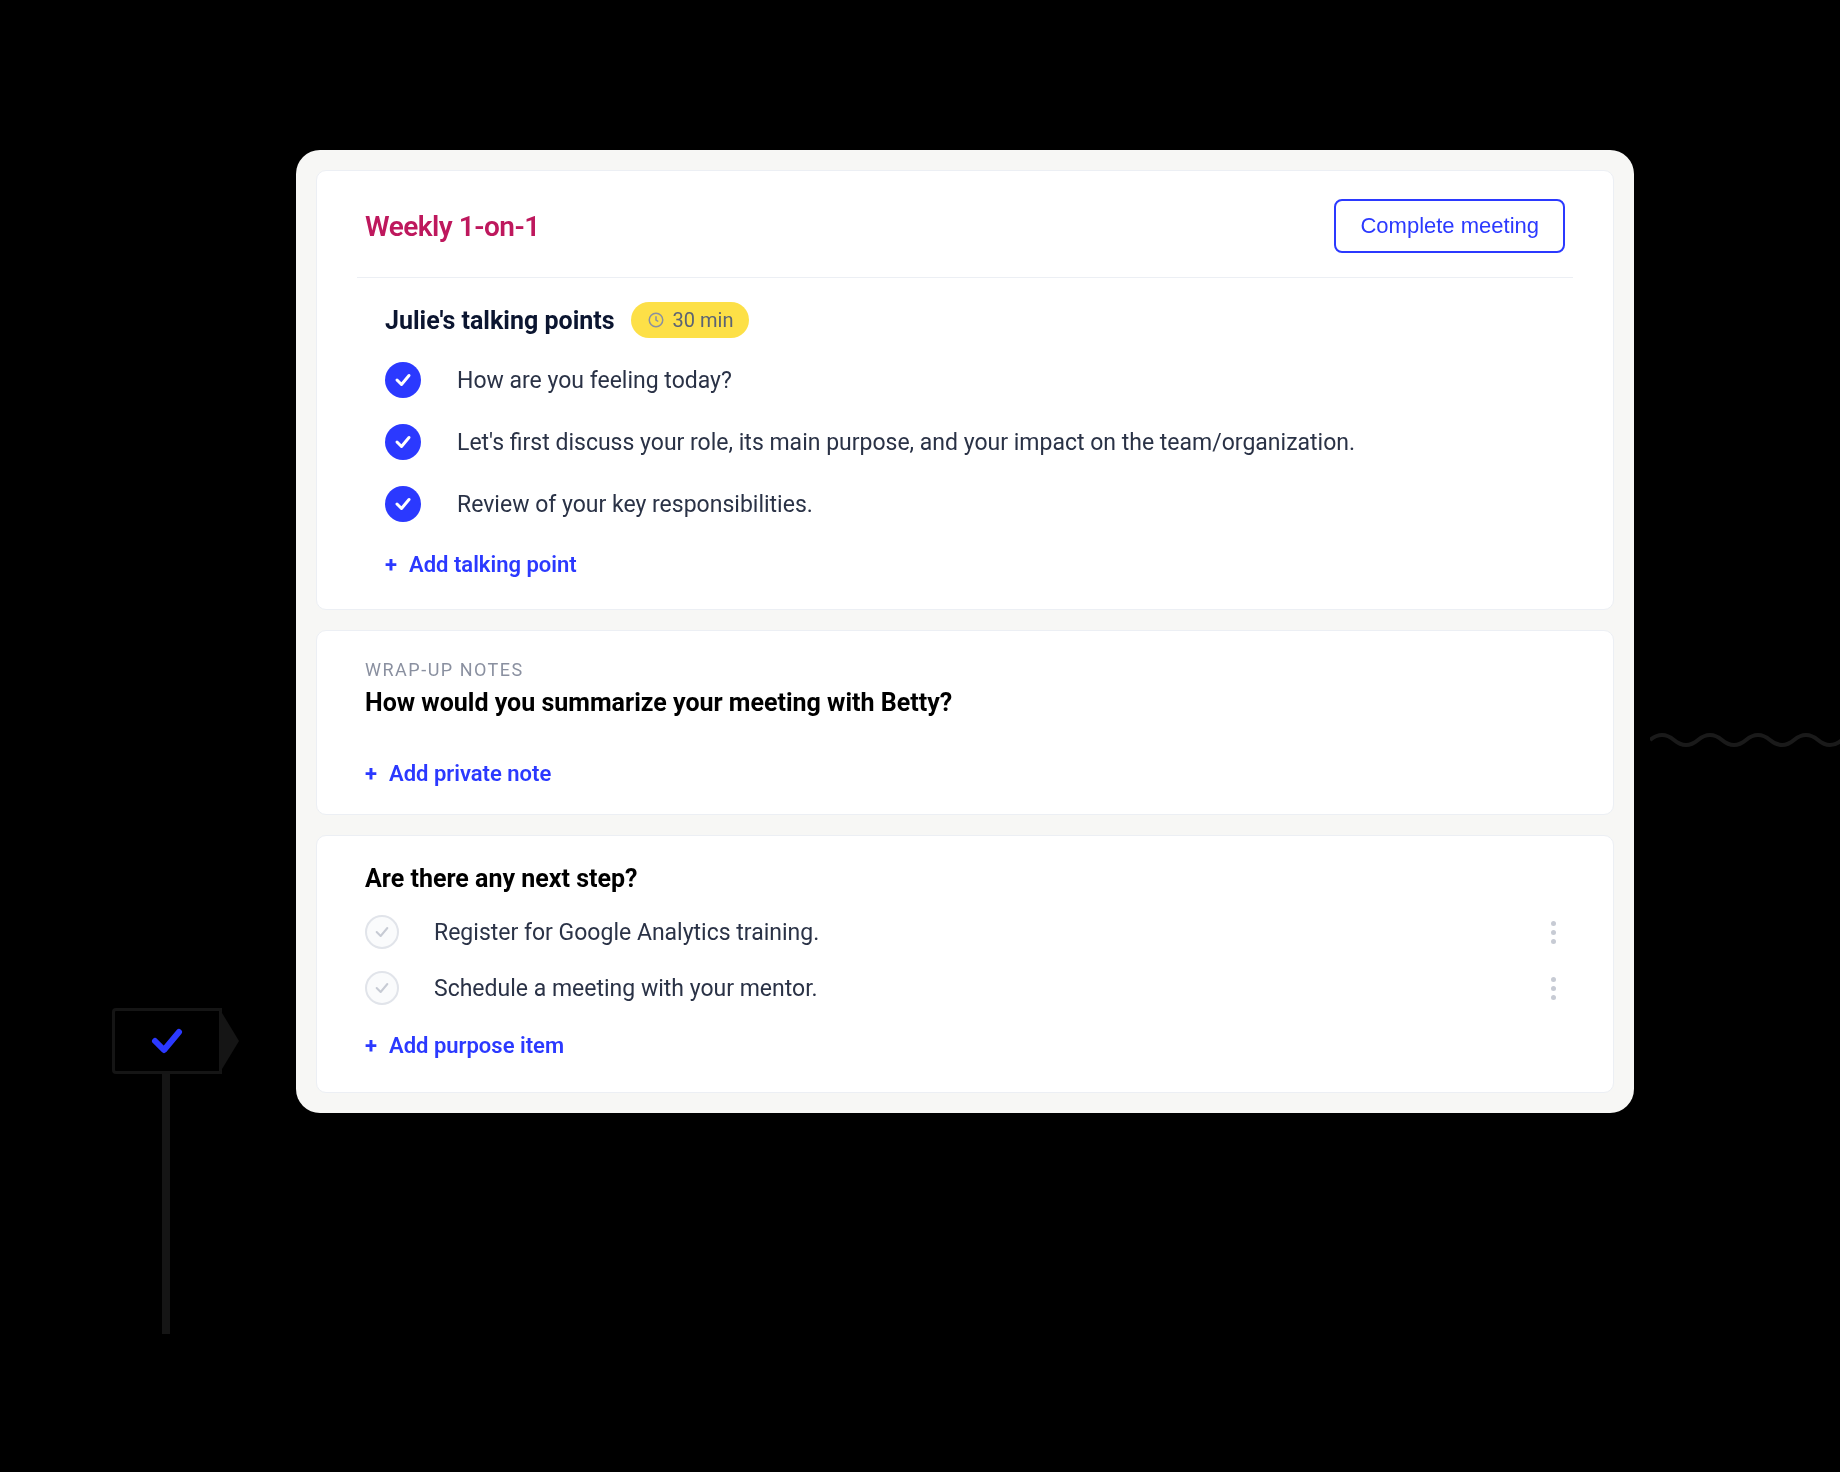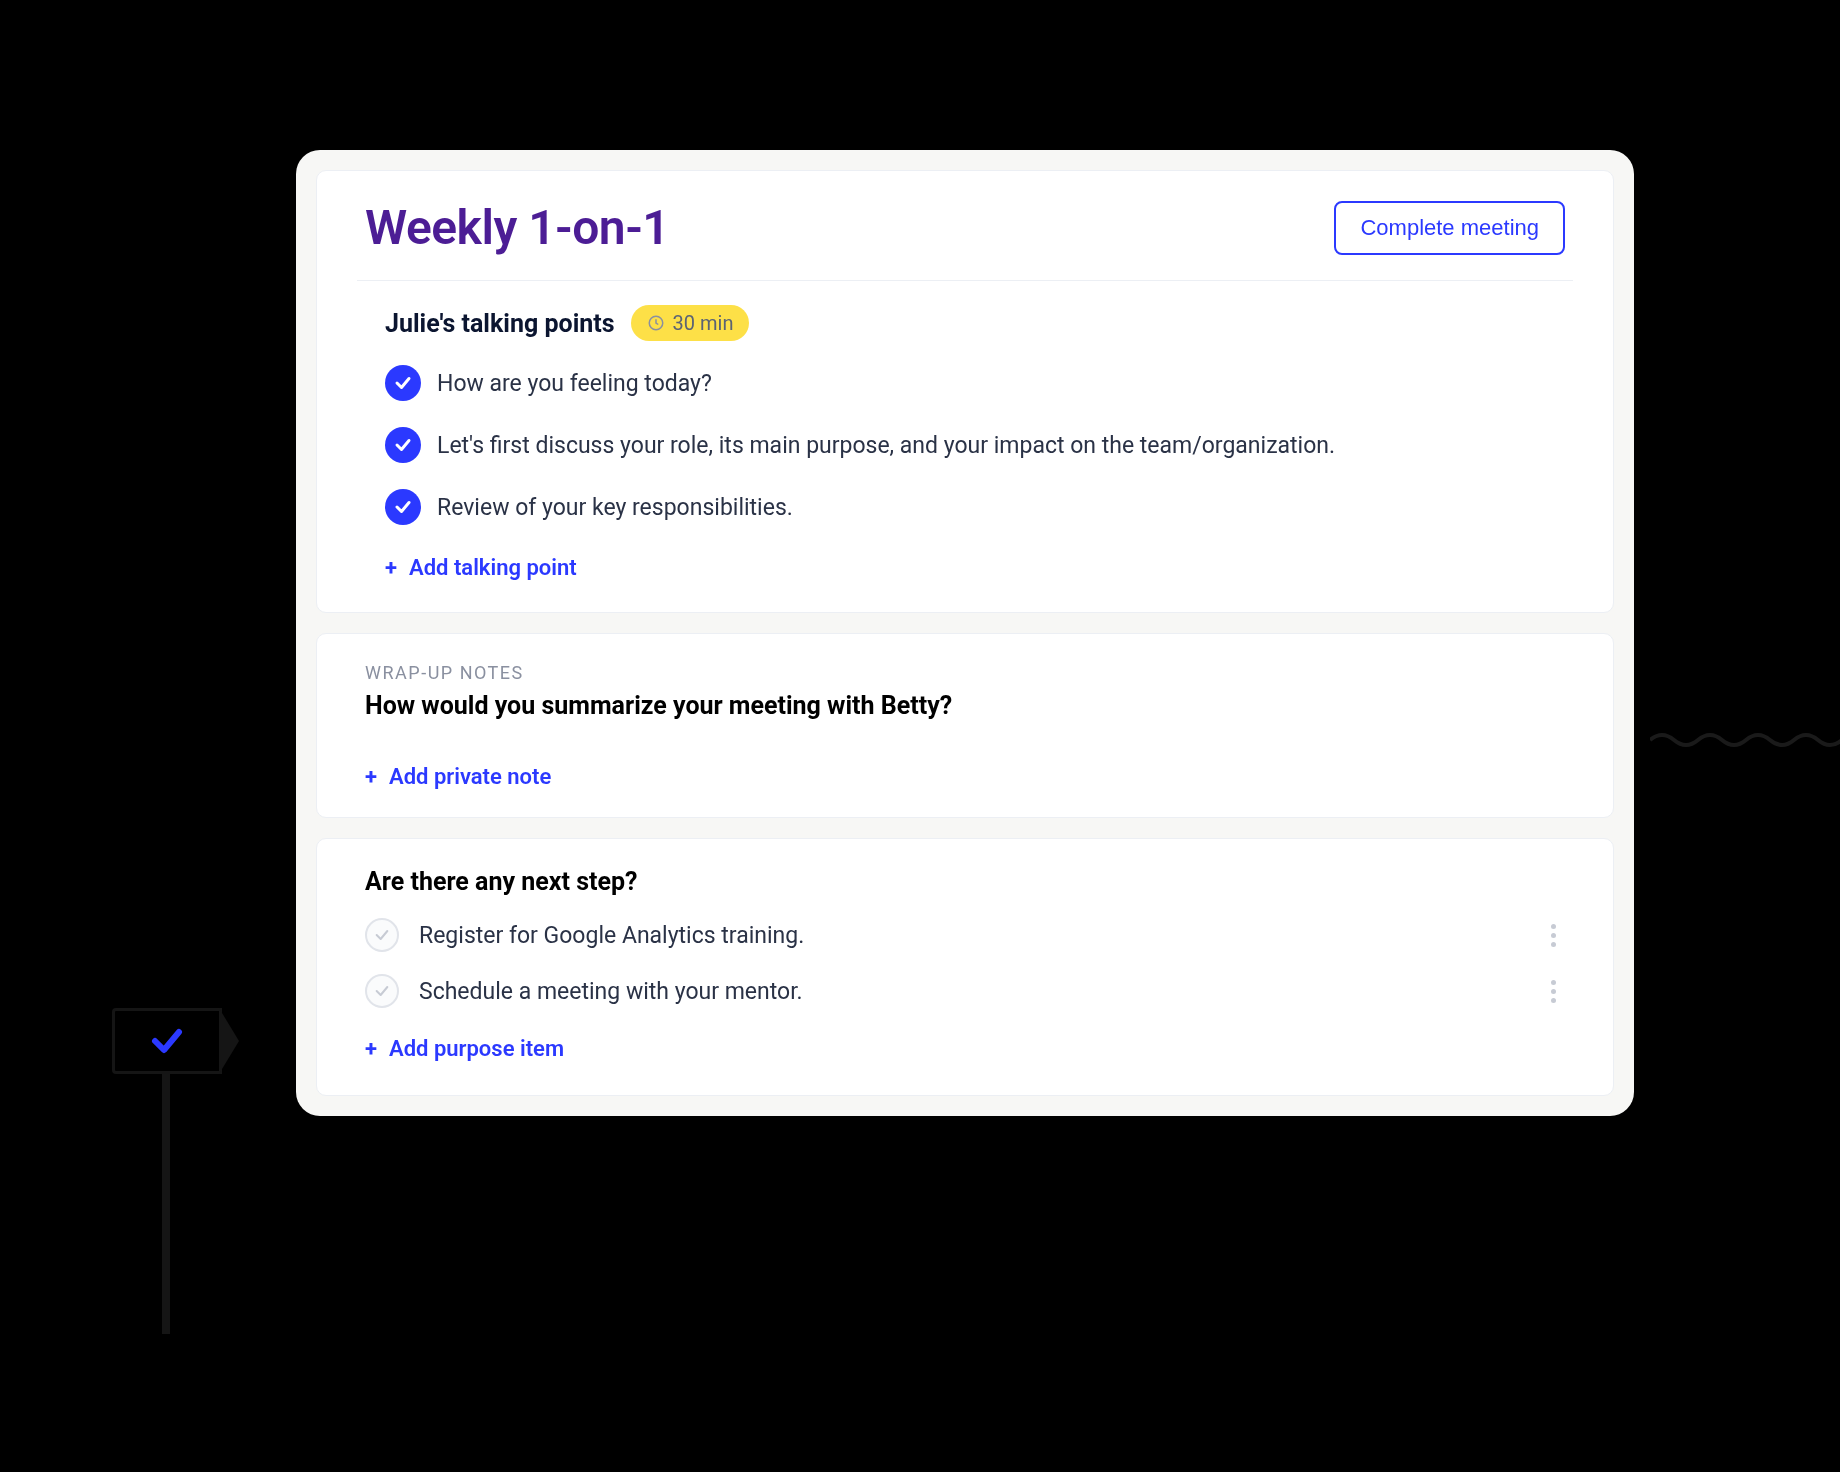--- a/index.html
+++ b/index.html
@@ -79,24 +79,24 @@
   
   .header-row {
     display: flex;
     align-items: center;
     justify-content: space-between;
     padding: 16px 8px 24px 8px;
     border-bottom: 1px solid #eceff4;
     margin: -8px -8px 24px -8px;
   }
   .page-title {
-    font-size: 48px;
+    font-size: 28px;
     font-weight: 600;
     letter-spacing: -0.5px;
-    color: #4c1d95;
+    color: #be185d;
   }
   .complete-btn {
     border: 2px solid #2b39ff;
     color: #2b39ff;
     background: #fff;
     font-size: 22px;
     font-weight: 500;
     padding: 12px 24px;
     border-radius: 8px;
     cursor: pointer;
@@ -123,21 +123,21 @@
     font-size: 20px;
     padding: 6px 16px;
     border-radius: 999px;
   }
   .duration-pill svg { width: 18px; height: 18px; }
 
   .tp-list { margin-left: 20px; }
   .tp-item {
     display: flex;
     align-items: center;
-    gap: 16px;
+    gap: 36px;
     margin-bottom: 26px;
   }
   .check-circle {
     width: 36px; height: 36px;
     border-radius: 50%;
     background: #2b39ff;
     display: flex;
     align-items: center;
     justify-content: center;
     flex-shrink: 0;
@@ -191,21 +191,21 @@
     font-family: inherit;
     line-height: 1.4;
     min-height: 60px;
   }
   .wrap-add { margin-left: 0; margin-top: 22px; }
 
   
   .ai-item {
     display: flex;
     align-items: center;
-    gap: 20px;
+    gap: 35px;
     margin-bottom: 22px;
   }
   .ai-check {
     width: 34px; height: 34px;
     border-radius: 50%;
     border: 2px solid #e1e4ea;
     background: #fafbfc;
     display: flex;
     align-items: center;
     justify-content: center;

